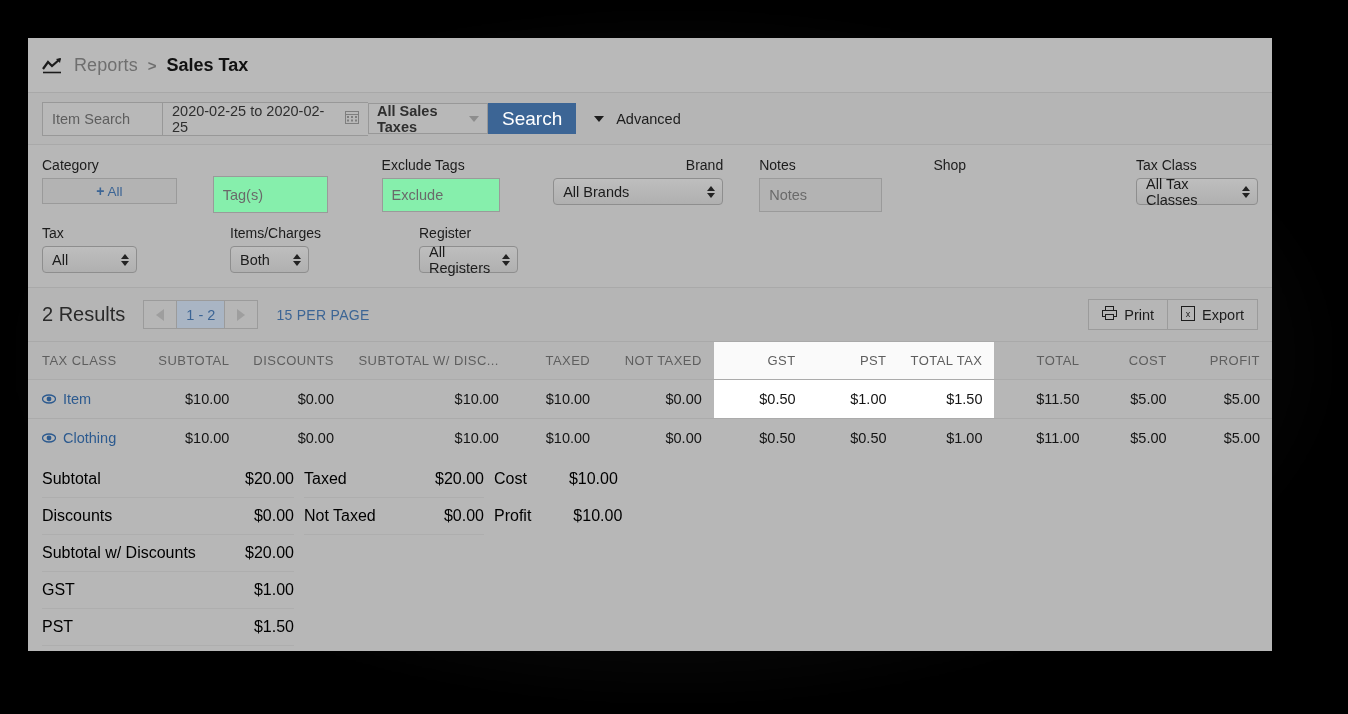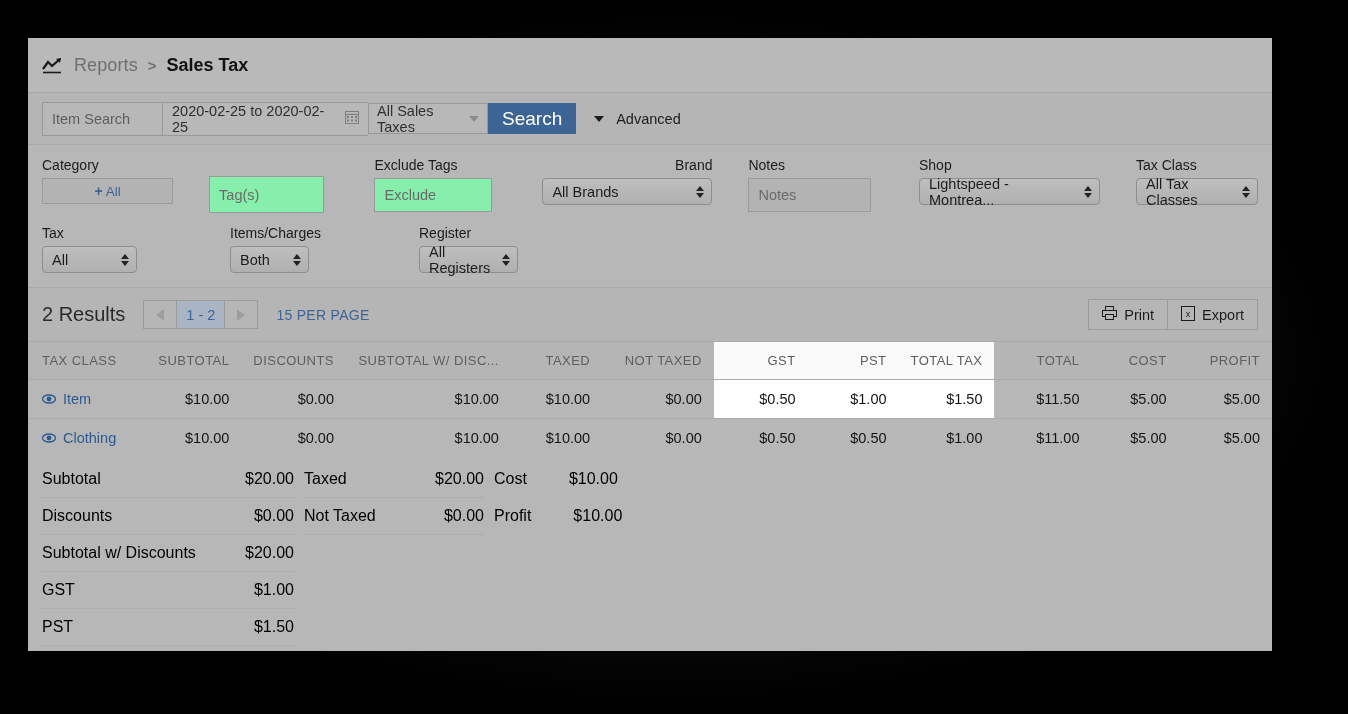--- a/index.html
+++ b/index.html
@@ -71,21 +71,21 @@
   .txtfield.daterange {
     width: 206px; color: #2e2e2e;
     justify-content: space-between; border-right: none;
   }
   .cal-icon { opacity: .55; margin-left: 5px; }
   .taxsel {
     width: 120px; height: 31px;
     border: 1px solid #989898;
     background: #b8b8b8;
     display: flex; align-items: center; justify-content: space-between;
-    padding: 0 8px; font-size: 14.5px; color: #2f2f2f;
+    padding: 0 8px; font-size: 14.5px; color: #2f2f2f; font-weight: bold;
   }
   .caret-dn {
     width: 0; height: 0;
     border-left: 5px solid transparent; border-right: 5px solid transparent;
     border-top: 6px solid #8d8d8d;
   }
   .btn-search {
     height: 31px; min-width: 75px;
     background: #3c6595; color: #fff;
     display: flex; align-items: center; justify-content: center;
@@ -279,27 +279,20 @@
                 <i class="d"></i>
               </span>
           </div>
         </div>
         <div class="fgrp" style="width:156px;">
           <span class="flabel">Notes</span>
           <div class="notesbox">Notes</div>
         </div>
         <div class="fgrp" style="width:188px;">
           <span class="flabel">Shop</span>
-          <div class="sel" style="width:181px;">
-            <span>Lightspeed - Montrea...</span>
-            <span class="updown">
-                <i class="u"></i>
-                <i class="d"></i>
-              </span>
-          </div>
         </div>
         <div class="fgrp">
           <span class="flabel">Tax Class</span>
           <div class="sel" style="width:122px;">
             <span>All Tax Classes</span>
             <span class="updown">
                 <i class="u"></i>
                 <i class="d"></i>
               </span>
           </div>

